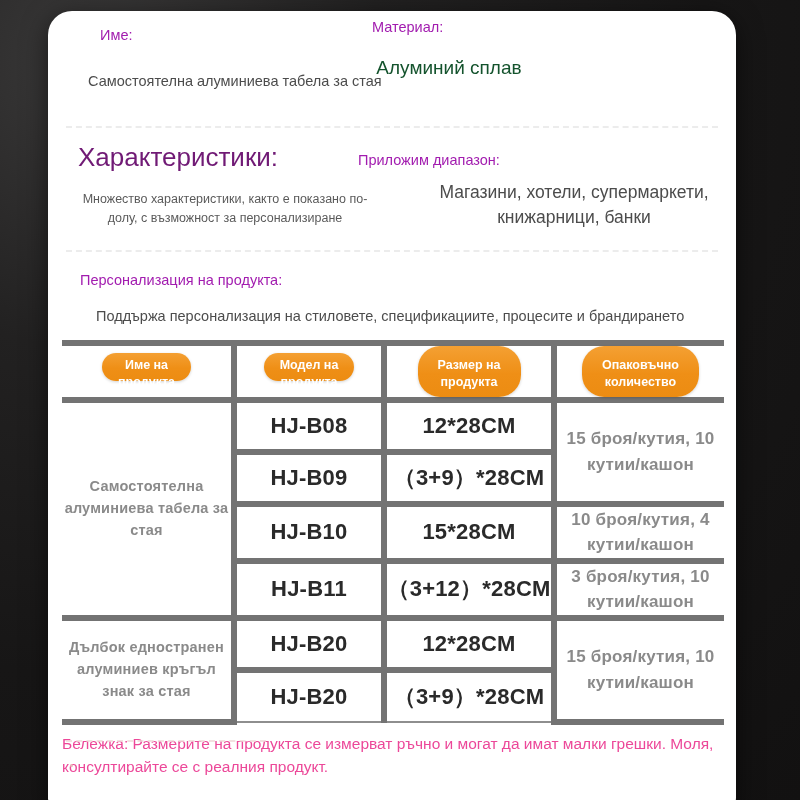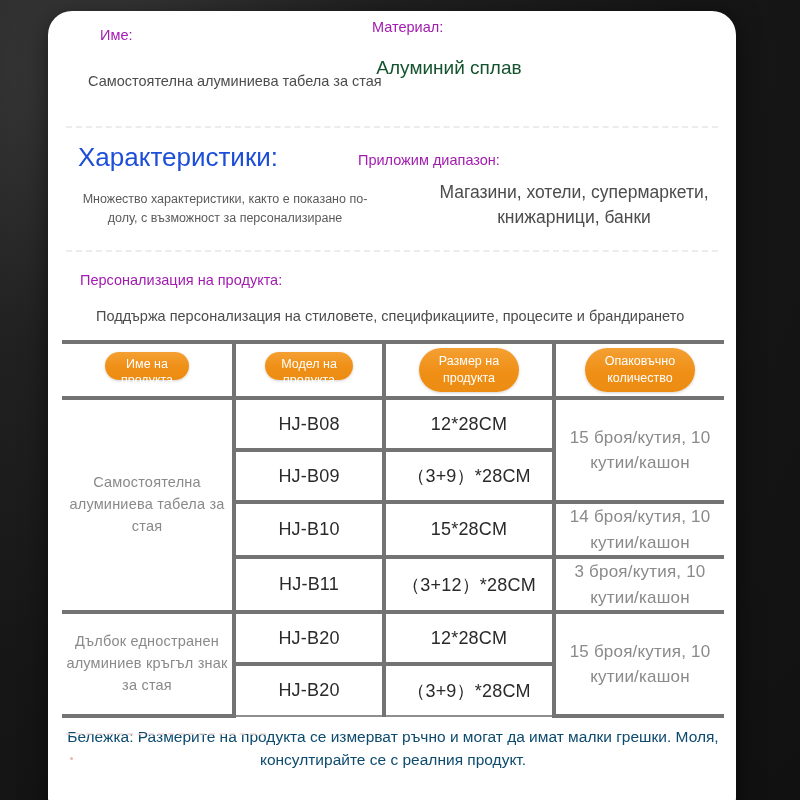--- a/index.html
+++ b/index.html
@@ -54,44 +54,44 @@
 
   .b1-name-label  { position: absolute; left: 38px;  top: 16px;  }
   .b1-mat-label   { position: absolute; left: 310px; top: 8px; text-align: center;   }
   .b1-name-value  { position: absolute; left: 26px;  top: 62px;  font-size: 14.5px; color: #4c4c4c; white-space: nowrap; }
   .b1-mat-value   { position: absolute; left: 312px; top: 45px;  width: 150px; text-align: center;
                     font-size: 19px; color: #14532d; line-height: 1.25; }
 
   
   .block2 { height: 122px; position: relative; }
 
-  .b2-title     { position: absolute; left: 16px; top: 14px; font-size: 26px; color: #1d4ed8; font-weight: 400; }
+  .b2-title     { position: absolute; left: 16px; top: 14px; font-size: 26px; color: #701a75; font-weight: 400; }
   .b2-sub       { position: absolute; left: 18px; top: 62px; width: 290px; text-align: center;
                   font-size: 12.5px; color: #5a5a5a; line-height: 1.55; }
   .b2-rng-label { position: absolute; left: 296px; top: 24px; }
   .b2-rng-value { position: absolute; left: 352px; top: 52px; width: 320px; text-align: center;
                   font-size: 17.5px; color: #4c4c4c; line-height: 1.45; }
 
   
   .block3 { height: 88px; position: relative; text-align: center; }
   .b3-label { position: absolute; left: 18px; top: 20px; }
   .b3-value { position: absolute; left: 34px; top: 56px; font-size: 14.5px; color: #4c4c4c; }
 
   
   .spec-table {
     width: 662px;
     margin: 0 auto;
     border-collapse: collapse;
     table-layout: fixed;
   }
   .spec-table td, .spec-table th {
-    border: 4px solid #737373;
+    border: 6px solid #737373;
     text-align: center;
     vertical-align: middle;
-    font-weight: 400;
+    font-weight: 700;
   }
   
   .spec-table tr > *:first-child { border-left: none; }
   .spec-table tr > *:last-child  { border-right: none; }
 
   .col-name { width: 172px; }
   .col-mod  { width: 150px; }
   .col-size { width: 170px; }
   .col-pack { width: 170px; }
 
@@ -114,27 +114,27 @@
     box-shadow: 0 1px 3px rgba(0,0,0,0.18);
   }
   
   .pill.short {
     height: 28px;
     padding: 4px 16px 0 16px;
     overflow: visible;
     white-space: nowrap;
   }
   .pill.tall {
-    padding: 5px 20px 6px 20px;
+    padding: 11px 20px 6px 20px;
     white-space: nowrap;
   }
 
   tbody td {
     height: 52px;
-    font-size: 18px;
+    font-size: 22px;
     color: #2a2a2a;
     letter-spacing: 0.2px;
   }
   tbody td.cat {
     font-size: 14.5px;
     color: #8a8a8a;
     line-height: 1.5;
     border-left: none;
   }
   tbody td.pack {
@@ -143,22 +143,21 @@
     line-height: 1.5;
     border-right: none;
   }
   tbody tr.group-end > td { border-bottom: 2px solid #8e8e8e; }
   tbody tr:last-child > td { border-bottom: 2px solid #8e8e8e; }
 
   
   .footer-note {
     width: 662px;
     margin: 7px auto 0 auto;
-    text-align: center;
-    color: #0c4a6e;
+    color: #ec4899;
     font-size: 15.5px;
     line-height: 1.5;
     position: relative;
   }
   .ghost-dashes {
     position: absolute;
     left: 4px;
     top: 8px;
     width: 200px;
     border-top: 2px dashed #f0d7d7;
@@ -243,21 +242,21 @@
           <td>12*28CM</td>
           <td class="pack" rowspan="2">15 броя/кутия, 10 кутии/кашон</td>
         </tr>
         <tr>
           <td>HJ-B09</td>
           <td>（3+9）*28CM</td>
         </tr>
         <tr>
           <td>HJ-B10</td>
           <td>15*28CM</td>
-          <td class="pack" rowspan="1">14 броя/кутия, 10 кутии/кашон</td>
+          <td class="pack" rowspan="1">10 броя/кутия, 4 кутии/кашон</td>
         </tr>
         <tr class="group-end">
           <td>HJ-B11</td>
           <td>（3+12）*28CM</td>
           <td class="pack" rowspan="1">3 броя/кутия, 10 кутии/кашон</td>
         </tr>
         <tr>
           <td class="cat" rowspan="2">Дълбок едностранен алуминиев кръгъл знак за стая</td>
           <td>HJ-B20</td>
           <td>12*28CM</td>

